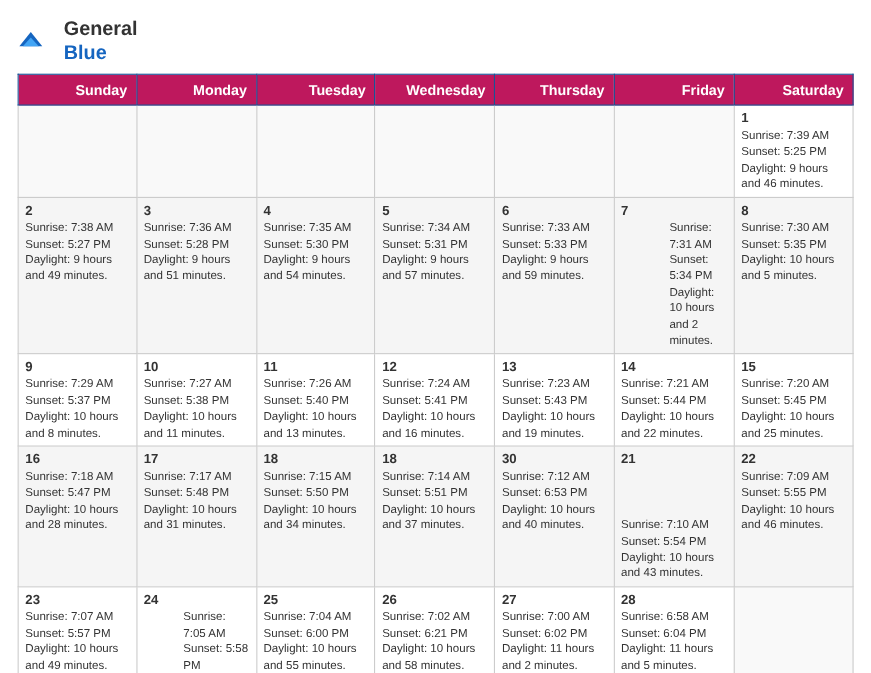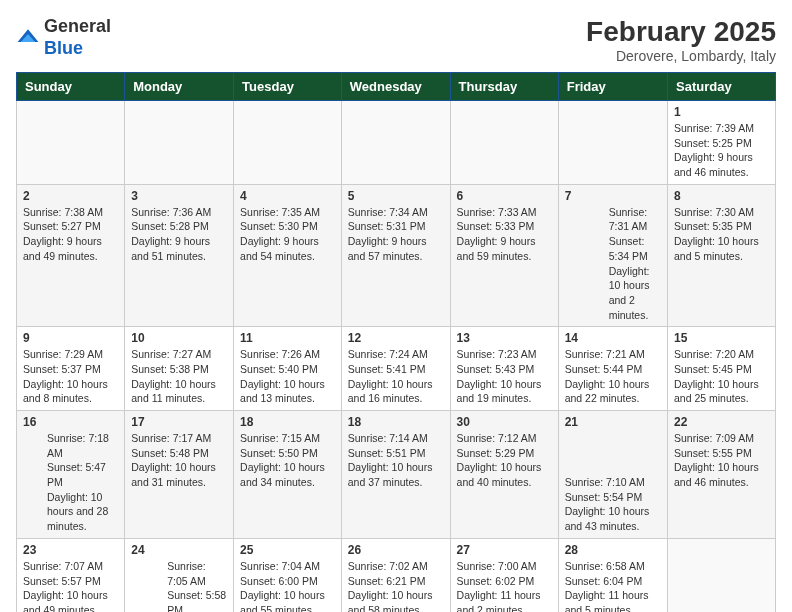--- a/index.html
+++ b/index.html
@@ -12,21 +12,21 @@
     }
     .header {
       display: flex;
       justify-content: space-between;
       align-items: flex-start;
       margin-bottom: 8px;
     }
     .logo {
       display: flex;
       align-items: center;
-      gap: 4px;
+      gap: 18px;
     }
     .logo-text {
       font-size: 18px;
       font-weight: bold;
       line-height: 1.2;
     }
     .logo-general { color: #333; }
     .logo-blue { color: #1565c0; }
     .logo-icon {
       width: 24px;
@@ -43,23 +43,23 @@
     .location {
       font-size: 14px;
       color: #555;
     }
     .calendar {
       width: 100%;
       border-collapse: collapse;
       border: 1px solid #ccc;
     }
     .calendar th {
-      background: #14532d;
+      background: #be185d;
       color: #fff;
-      text-align: left;
+      text-align: right;
       padding: 6px 8px;
       font-size: 13px;
       font-weight: bold;
       border: 1px solid #1a5296;
     }
     .calendar td {
       vertical-align: top;
       border: 1px solid #ccc;
       padding: 4px 6px;
       width: 110px;
@@ -95,24 +95,20 @@
   <div class="logo">
     <svg class="logo-icon" viewBox="0 0 30 30" xmlns="http://www.w3.org/2000/svg">
       <polygon points="15,4 28,20 2,20" fill="#1565c0"></polygon>
       <polygon points="15,10 24,20 6,20" fill="#42a5f5"></polygon>
     </svg>
     <div class="logo-text">
       <span class="logo-general">General</span><br>
       <span class="logo-blue">Blue</span>
     </div>
   </div>
-  <div class="title-block">
-    <div class="month-year">February 2025</div>
-    <div class="location">Derovere, Lombardy, Italy</div>
-  </div>
 </div>
 
 <table class="calendar">
   <thead>
     <tr>
     <th>Sunday</th>
         <th>Monday</th>
         <th>Tuesday</th>
         <th>Wednesday</th>
         <th>Thursday</th>
@@ -219,21 +215,21 @@
         <td>
           <span class="day-num">15</span>
           <div class="day-info" style="white-space: pre-line;">Sunrise: 7:20 AM
 Sunset: 5:45 PM
 Daylight: 10 hours and 25 minutes.</div>
         </td>
       </tr>
       <tr>
         <td>
           <span class="day-num">16</span>
-          <div class="day-info" style="white-space: pre-line; margin-left: 24px;">Sunrise: 7:18 AM
+          <div class="day-info" style="white-space: pre-line;">Sunrise: 7:18 AM
 Sunset: 5:47 PM
 Daylight: 10 hours and 28 minutes.</div>
         </td>
         <td>
           <span class="day-num">17</span>
           <div class="day-info" style="white-space: pre-line;">Sunrise: 7:17 AM
 Sunset: 5:48 PM
 Daylight: 10 hours and 31 minutes.</div>
         </td>
         <td>
@@ -244,21 +240,21 @@
         </td>
         <td>
           <span class="day-num">18</span>
           <div class="day-info" style="white-space: pre-line;">Sunrise: 7:14 AM
 Sunset: 5:51 PM
 Daylight: 10 hours and 37 minutes.</div>
         </td>
         <td>
           <span class="day-num">30</span>
           <div class="day-info" style="white-space: pre-line;">Sunrise: 7:12 AM
-Sunset: 5:29 PM
+Sunset: 6:53 PM
 Daylight: 10 hours and 40 minutes.</div>
         </td>
         <td>
           <span class="day-num">21</span>
           <div class="day-info" style="white-space: pre-line; margin-top: 46px;">Sunrise: 7:10 AM
 Sunset: 5:54 PM
 Daylight: 10 hours and 43 minutes.</div>
         </td>
         <td>
           <span class="day-num">22</span>

